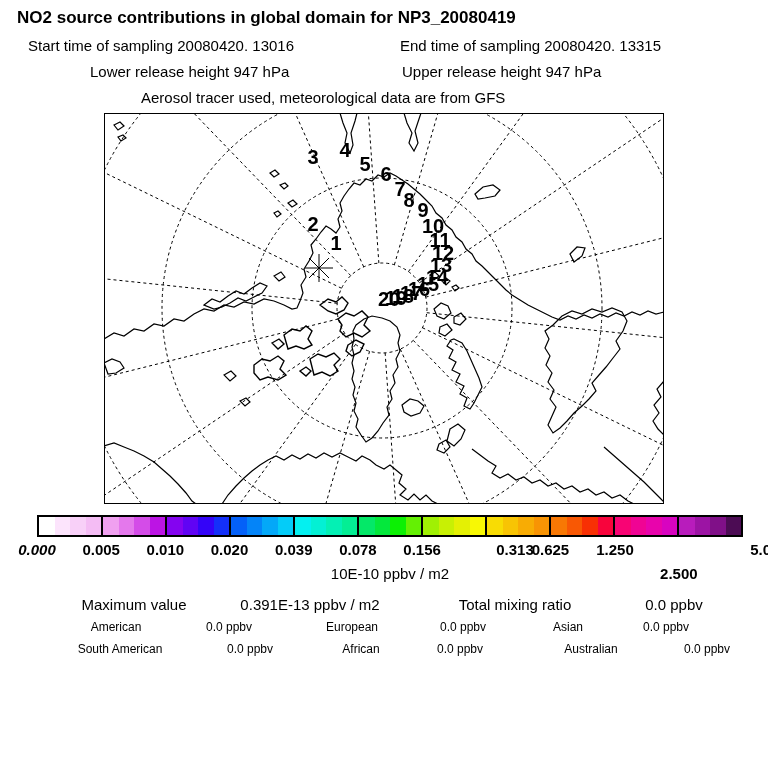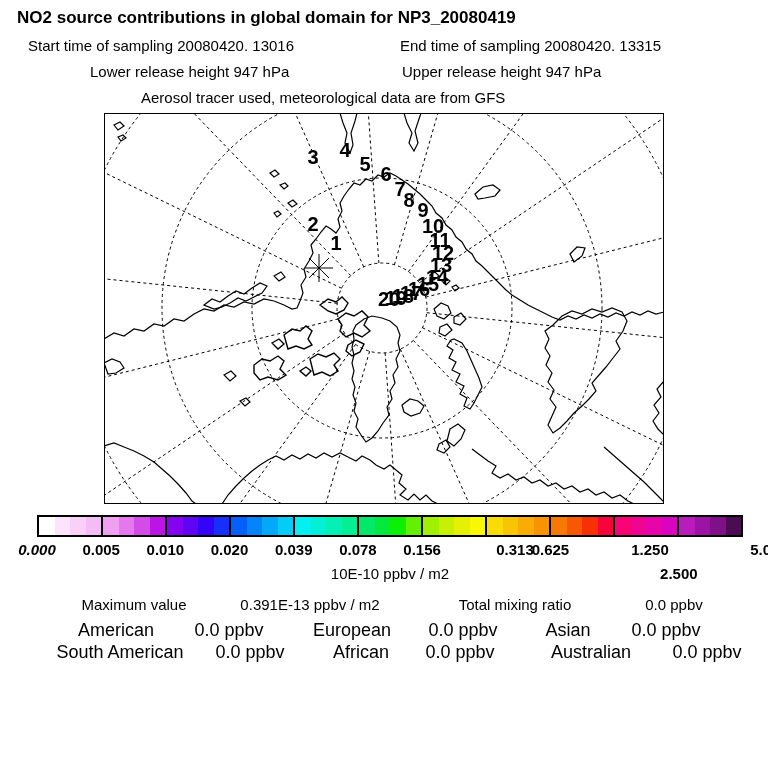--- a/index.html
+++ b/index.html
@@ -11,21 +11,21 @@
   #map-wrap{position:absolute;left:104px;top:113px;width:560px;height:391px;}
   #map-svg{position:absolute;left:0;top:0;}
   .traj{position:absolute;font-size:20px;font-weight:bold;transform:translate(-50%,-50%);line-height:1;}
   #colorbar{position:absolute;left:37px;top:515px;width:706px;height:22px;
             display:flex;border:2px solid #000;box-sizing:border-box;}
   .cbcell{flex:1;height:100%;}
   .cbcell.seg{border-left:2px solid #000;}
   .tick{position:absolute;top:541px;font-size:15px;font-weight:bold;transform:translateX(-50%);}
   .unit{font-size:15px;transform:translateX(-50%);}
   .stat1{font-size:15px;transform:translateX(-50%);}
-  .stat2{font-size:18px;transform:translateX(-50%);}
+  .stat2{font-size:12px;transform:translateX(-50%);}
 </style>
 </head>
 <body>
 
 <div class="abs title" style="left:17px;top:8px">NO2 source contributions in global domain for NP3_20080419</div>
 <div class="abs sub" style="left:28px;top:37px">Start time of sampling 20080420. 13016</div>
 <div class="abs sub" style="left:400px;top:37px">End time of sampling 20080420. 13315</div>
 <div class="abs sub" style="left:90px;top:63px">Lower release height  947 hPa</div>
 <div class="abs sub" style="left:402px;top:63px">Upper release height  947 hPa</div>
 <div class="abs sub" style="left:141px;top:89px">Aerosol tracer used, meteorological data are from GFS</div>
@@ -162,21 +162,21 @@
 <div id="ticks">
     <span class="tick" style="left: 37px; font-style: italic;">0.000</span>
     <span class="tick" style="left: 101.182px;">0.005</span>
     <span class="tick" style="left: 165.364px;">0.010</span>
     <span class="tick" style="left: 229.545px;">0.020</span>
     <span class="tick" style="left: 293.727px;">0.039</span>
     <span class="tick" style="left: 357.909px;">0.078</span>
     <span class="tick" style="left: 422.091px;">0.156</span>
     <span class="tick" style="left: 515px;">0.313</span>
     <span class="tick" style="left: 550.455px;">0.625</span>
-    <span class="tick" style="left: 650px;">1.250</span>
+    <span class="tick" style="left: 615px;">1.250</span>
     <span class="tick" style="left: 678.818px; margin-top: 24px;">2.500</span>
     <span class="tick" style="left: 769px;">5.000</span>
   </div>
 <div class="abs unit" style="left:390px;top:565px">10E-10 ppbv / m2</div>
 
 <div class="abs stat1" style="left:134px;top:596px">Maximum value</div>
 <div class="abs stat1" style="left:310px;top:596px">0.391E-13 ppbv / m2</div>
 <div class="abs stat1" style="left:515px;top:596px">Total mixing ratio</div>
 <div class="abs stat1" style="left:674px;top:596px">0.0 ppbv</div>
 

